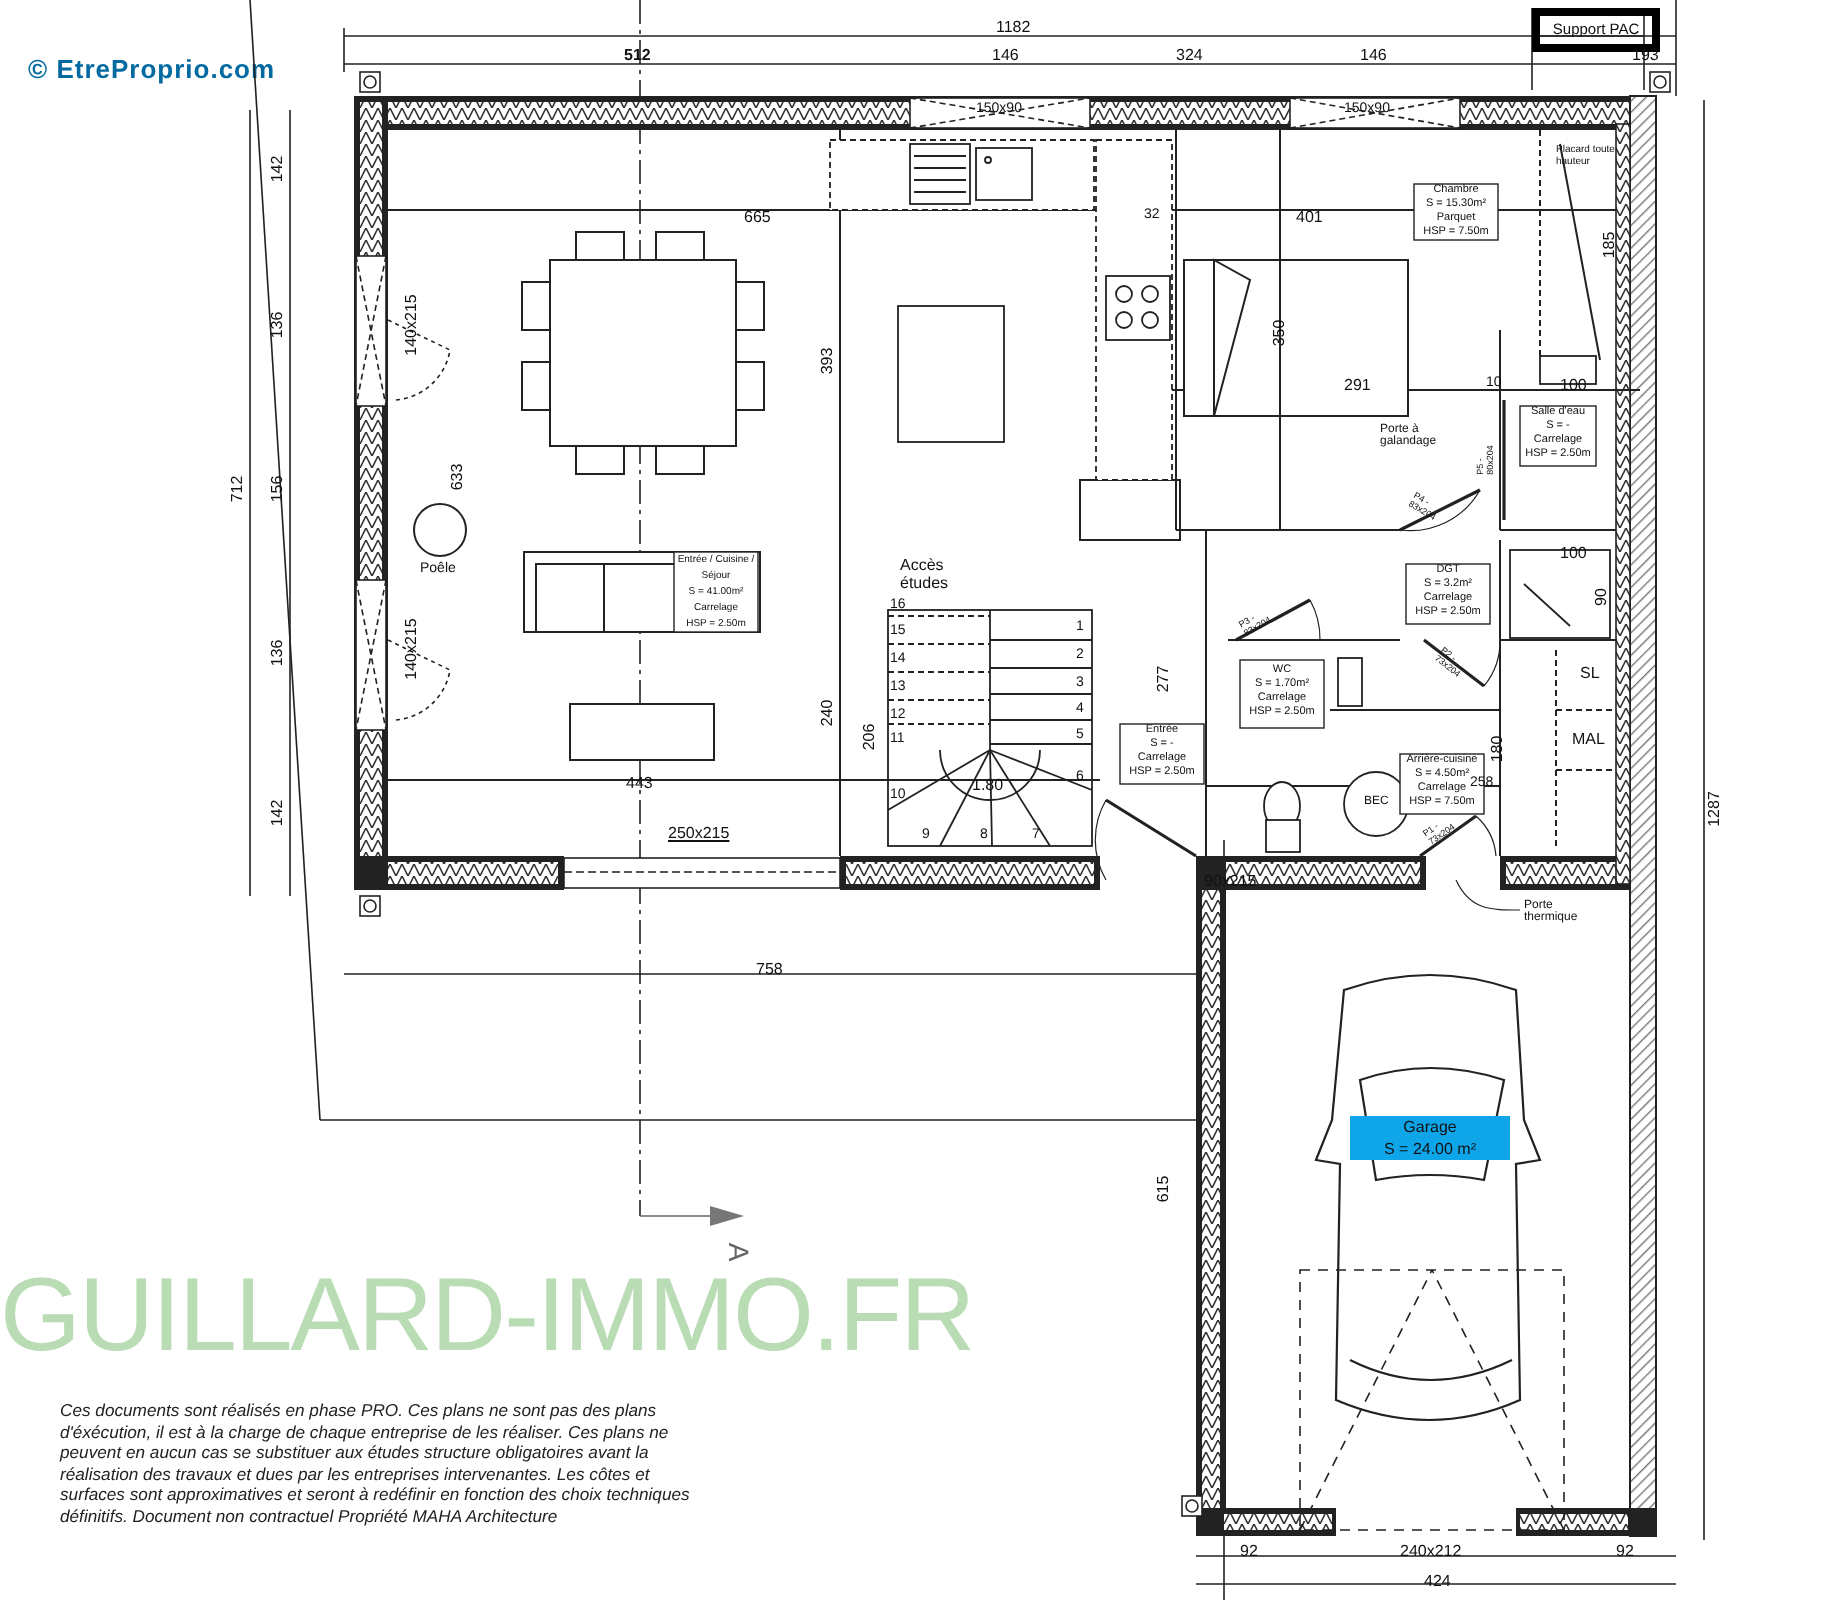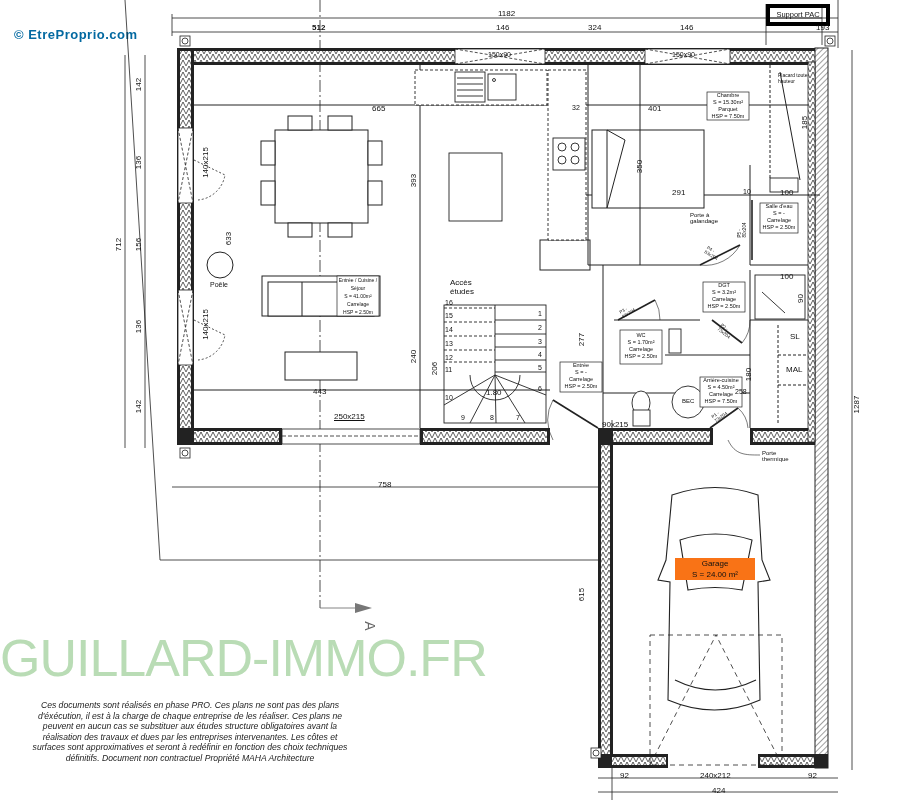--- a/index.html
+++ b/index.html
@@ -1,20 +1,20 @@
 <!DOCTYPE html>
 <html><head>
 <meta charset="utf-8">
 <style>
   html,body{margin:0;padding:0;background:#fff;}
   body{width:916px;height:800px;position:relative;overflow:hidden;font-family:"Liberation Sans",sans-serif;color:#111;}
   svg{position:absolute;left:0;top:0;}
   .watermark-top{position:absolute;left:14px;top:27px;font-size:13px;color:#0369a1;font-weight:bold;letter-spacing:0.5px;}
   .watermark-big{position:absolute;left:0px;top:628px;font-size:52px;color:#b9dcb5;letter-spacing:-1px;font-family:"Liberation Sans",sans-serif;}
-  .disclaimer{position:absolute;left:30px;top:700px;width:320px;font-size:8.6px;line-height:10.6px;font-style:italic;color:#222;text-align:center;}
+  .disclaimer{position:absolute;left:30px;top:700px;width:320px;font-size:8.6px;line-height:10.6px;font-style:italic;color:#222;}
   .support{position:absolute;left:766px;top:4px;width:56px;height:14px;font-size:7.5px;text-align:center;line-height:14px;}
 </style>
 </head>
 <body>
 
 <div class="watermark-top">© EtreProprio.com</div>
 
 <svg width="916" height="800" viewBox="0 0 916 800">
   <defs>
     <pattern id="insul" width="6" height="6" patternUnits="userSpaceOnUse">
@@ -274,21 +274,21 @@
   <span style="position:absolute;left:743px;top:188px;font-size:7px;">10</span>
   <span style="position:absolute;left:780px;top:188px;">100</span>
   <span style="position:absolute;left:780px;top:272px;">100</span>
   <span style="position:absolute;left:796px;top:294px;transform:rotate(-90deg);">90</span>
   <span style="position:absolute;left:798px;top:118px;transform:rotate(-90deg);">185</span>
   <span style="position:absolute;left:575px;top:335px;transform:rotate(-90deg);">277</span>
   <span style="position:absolute;left:742px;top:370px;transform:rotate(-90deg);">180</span>
   <span style="position:absolute;left:735px;top:388px;font-size:7px;">258</span>
 
   <span style="position:absolute;left:334px;top:412px;text-decoration:underline;">250x215</span>
-  <span style="position:absolute;left:558px;top:420px;padding-left:44px;">90x215</span>
+  <span style="position:absolute;left:558px;top:436px;padding-left:44px;">90x215</span>
   <span style="position:absolute;left:378px;top:480px;">758</span>
   <span style="position:absolute;left:848px;top:400px;transform:rotate(-90deg);">1287</span>
   <span style="position:absolute;left:575px;top:590px;transform:rotate(-90deg);">615</span>
   <span style="position:absolute;left:620px;top:771px;">92</span>
   <span style="position:absolute;left:700px;top:771px;">240x212</span>
   <span style="position:absolute;left:808px;top:771px;">92</span>
   <span style="position:absolute;left:712px;top:786px;">424</span>
 </div>
 
 <div style="position:absolute;left:0;top:0;font-size:7px;">
@@ -347,21 +347,21 @@
     <div>S = 4.50m²</div>
     <div>Carrelage</div>
     <div>HSP = 7.50m</div>
   </div>
   <div style="position:absolute;left:337px;top:276px;width:42px;font-size:5px;line-height:8px;">
     <div>Entrée / Cuisine / Séjour</div>
     <div>S = 41.00m²</div>
     <div>Carrelage</div>
     <div>HSP = 2.50m</div>
   </div>
-  <div style="position:absolute;left:675px;top:558px;width:80px;font-size:8px;line-height:11px;background:#f97316;">
+  <div style="position:absolute;left:675px;top:558px;width:80px;font-size:8px;line-height:11px;background:#0ea5e9;">
     <div>Garage</div>
     <div>S = 24.00 m²</div>
   </div>
 </div>
 
 <div style="position:absolute;left:0;top:0;font-size:6px;">
   <span style="position:absolute;left:210px;top:281px;font-size:7px;">Poêle</span>
   <span style="position:absolute;left:778px;top:72px;width:38px;font-size:5px;line-height:6px;">Placard toute hauteur</span>
   <span style="position:absolute;left:690px;top:212px;">Porte à galandage</span>
   <span style="position:absolute;left:762px;top:450px;">Porte thermique</span>

